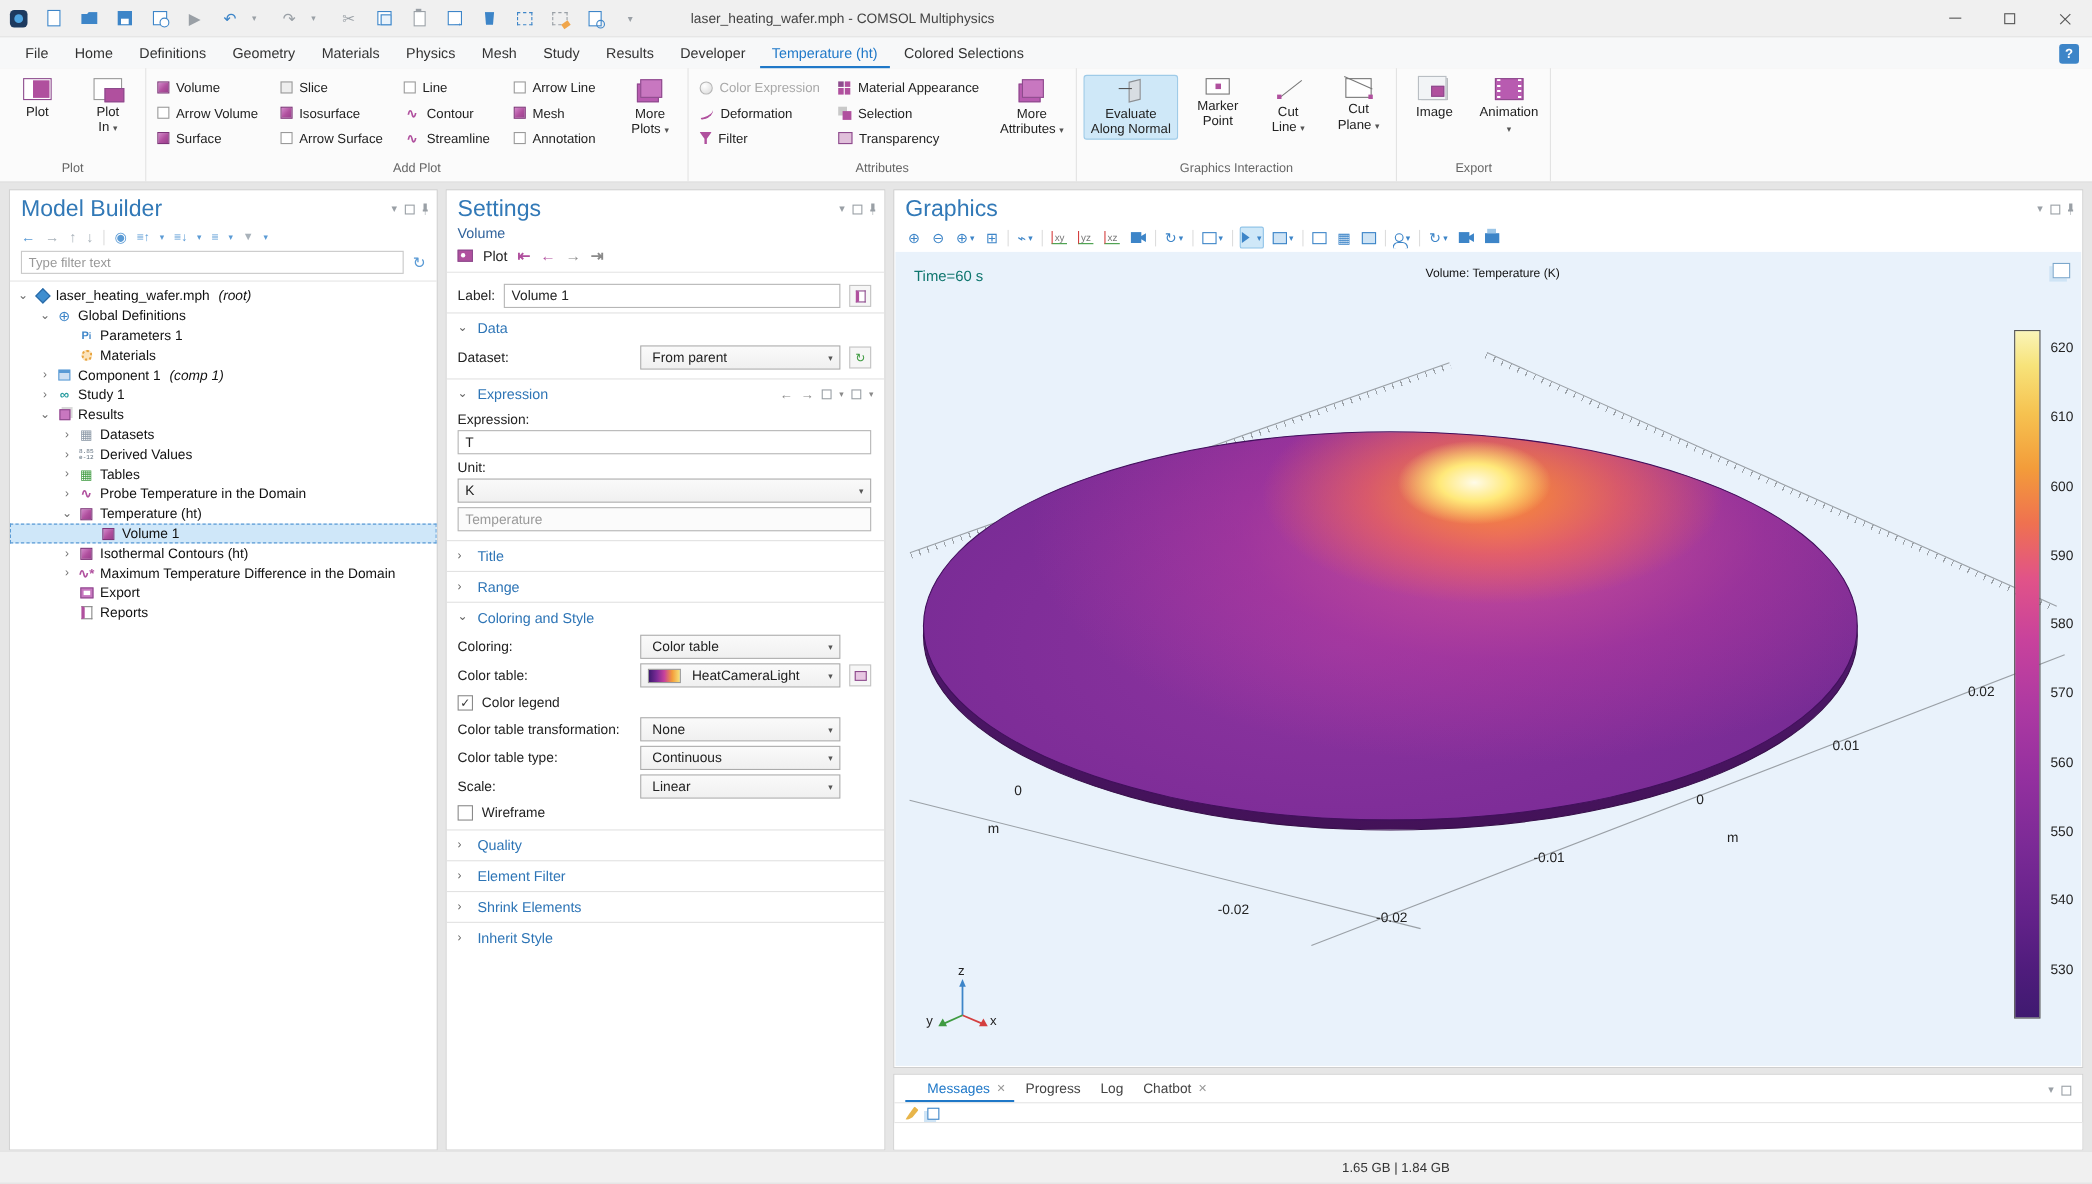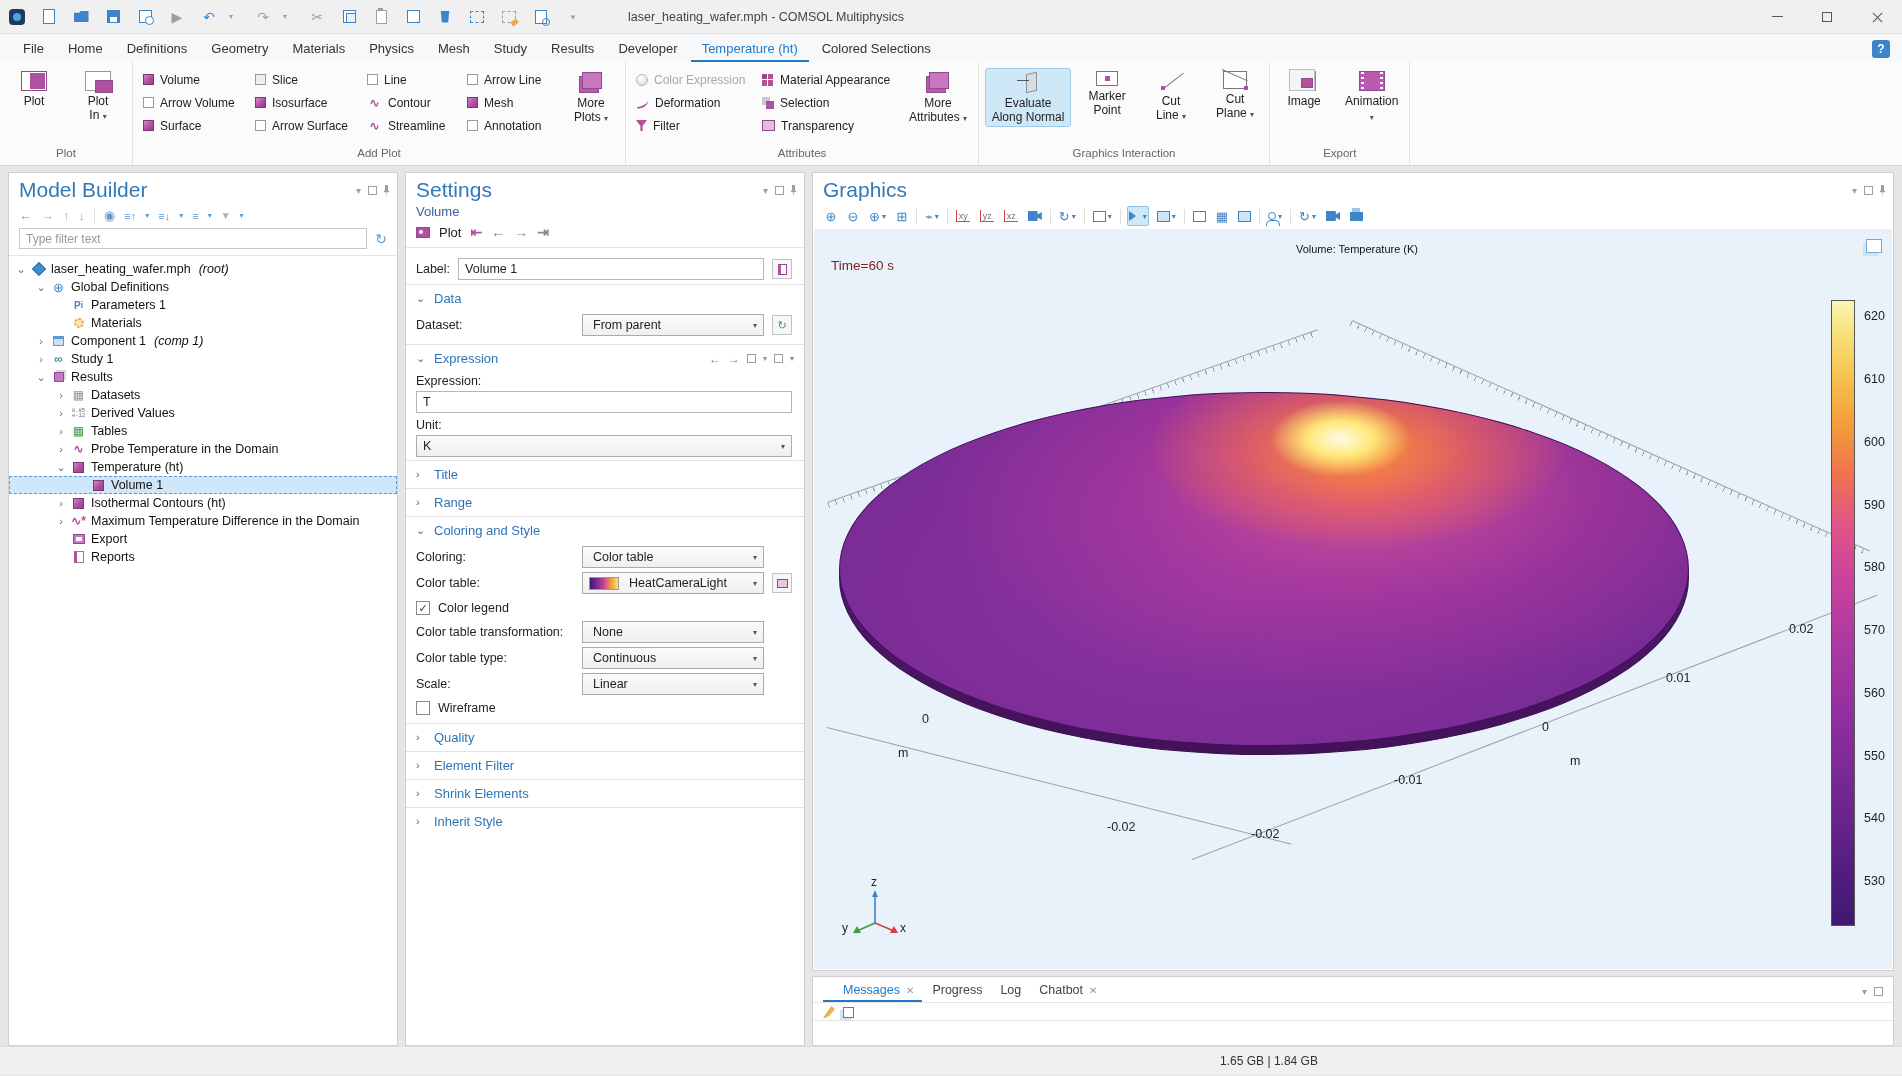--- a/index.html
+++ b/index.html
@@ -179,21 +179,21 @@
   .gt-xy { font-size:9px; color:#777; border-left:1.5px solid #d43f3f; border-bottom:1.5px solid #3f9b41; padding:1px 2px 0; line-height:10px; }
   .gt-box { width:13px; height:11px; border:1.5px solid #3d85c8; }
   .gt-box.fill { background:#cfe4f5; }
   .gt-cam { width:14px; height:10px; background:#3d85c8; clip-path:polygon(0 0,70% 0,70% 35%,100% 10%,100% 90%,70% 65%,70% 100%,0 100%); }
   .gt-spk { width:0; height:0; border:5px solid transparent; border-right:7px solid #3d85c8; transform:rotate(180deg); }
   .gt-person { width:8px; height:8px; border-radius:50%; border:1.5px solid #3d85c8; position:relative; }
   .gt-person::after { content:""; position:absolute; left:-3px; top:7px; width:12px; height:5px; border-radius:5px 5px 0 0; border:1.5px solid #3d85c8; border-bottom:none; }
   .gt-print { width:13px; height:9px; background:#3d85c8; position:relative; }
   .gt-print::before { content:""; position:absolute; left:2px; top:-4px; width:8px; height:4px; background:#9cc6e8; }
   #plot-area { position:absolute; left:1px; right:1px; top:56px; bottom:1px; background:#e9f2fb; overflow:hidden; }
-  #time-text { position:absolute; left:17px; top:14px; font-size:13.5px; color:#7f1d1d;margin-top:15px; }
+  #time-text { position:absolute; left:17px; top:14px; font-size:13.5px; color:#0f766e; }
   #plot-title { position:absolute; left:543px; top:14px; transform:translateX(-50%); font-size:11px; color:#111; }
   #plot-info-icon { position:absolute; right:10px; top:10px; width:16px; height:14px; background:#fff; border:1px solid #7ba7cc; box-shadow:-3px 3px 0 #cfe4f5; }
   .axis-line { position:absolute; height:6px; transform-origin:0 0; background:repeating-linear-gradient(90deg,#9aa0a6 0 1px,transparent 1px 8px); border-top:1px solid #9aa0a6; }
   .axis-line.thin { background:none; height:1px; border-top:1px solid #9aa0a6; }
   .axis-label { position:absolute; font-size:12.5px; color:#222; }
   #wafer-side { position:absolute; left:25px; top:172px; width:850px; height:354px; border-radius:50%; background:linear-gradient(#5a1f7e,#431258); border:1px solid #38104a; }
   #wafer { position:absolute; left:25px; top:163px; width:850px; height:354px; border-radius:50%; border:1px solid #41105c;
     background:
       radial-gradient(ellipse 70px 38px at 59% 13%, #fffbe8 0%, #ffe97a 45%, rgba(255,200,70,0) 100%),
       radial-gradient(ellipse 210px 100px at 61% 16%, rgba(255,150,40,.92) 0%, rgba(248,110,70,.55) 55%, rgba(230,80,130,0) 100%),
@@ -672,20 +672,23 @@
         <div class="field-full">
             <input class="sinput" value="T" style="">
           </div>
         <div class="field-label">Unit:</div>
         <div class="field-full">
           <div class="ssel">
             <span class="selv" style="padding-left:0;">K</span>
             <span class="selc">▾</span>
           </div>
         </div>
+        <div class="field-full" style="padding-bottom:8px;">
+            <input class="sinput ghost" value="Temperature" style="">
+          </div>
       </div>
 
       <div class="section">
         <div class="sec-head">
           <span class="sec-chev">›</span>
           <span class="sec-title">Title</span>
         </div>
       </div>
       <div class="section">
         <div class="sec-head">

